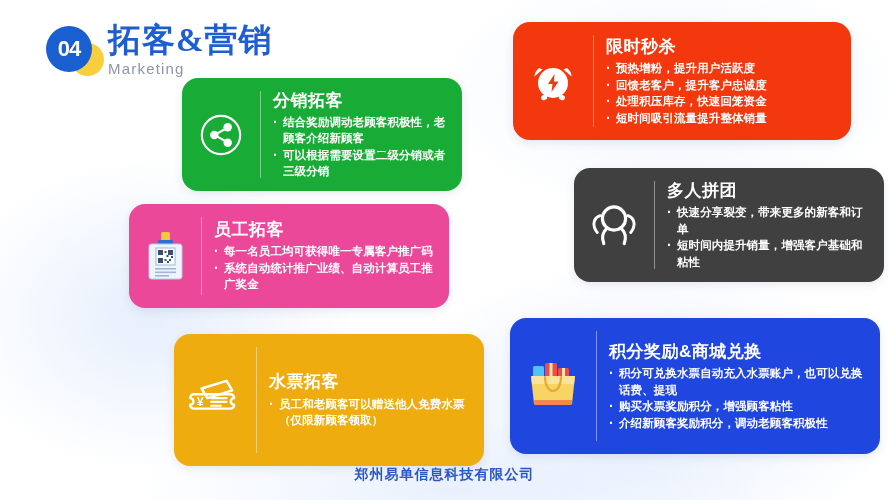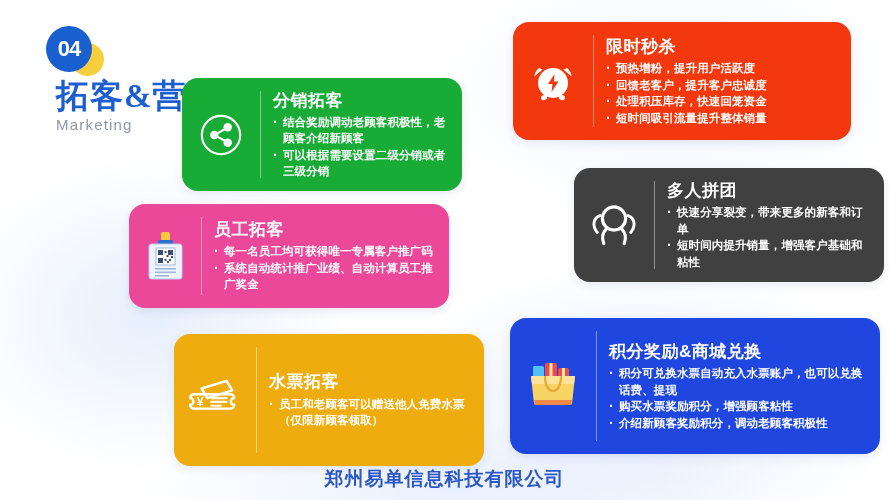--- a/index.html
+++ b/index.html
@@ -15,21 +15,21 @@
   .bg-wash-1{position:absolute;left:-60px;top:150px;width:420px;height:330px;
     background:radial-gradient(ellipse at center,rgba(226,236,252,.85) 0%,rgba(255,255,255,0) 68%);}
   .bg-wash-2{position:absolute;left:380px;top:260px;width:520px;height:300px;
     background:radial-gradient(ellipse at center,rgba(225,235,252,.9) 0%,rgba(255,255,255,0) 70%);}
   .bg-wash-3{position:absolute;left:430px;top:-40px;width:480px;height:260px;
     background:radial-gradient(ellipse at center,rgba(233,240,253,.7) 0%,rgba(255,255,255,0) 70%);}
   .bg-wash-4{position:absolute;left:140px;top:420px;width:620px;height:140px;
     background:radial-gradient(ellipse at center,rgba(228,237,253,.8) 0%,rgba(255,255,255,0) 72%);}
 
   
-  .header{position:absolute;left:46px;top:22px;display:flex;align-items:flex-start;flex-direction:column;}
+  .header{position:absolute;left:46px;top:22px;display:flex;align-items:flex-start;}
   .num-badge{position:relative;width:52px;height:52px;flex:0 0 auto;margin-top:4px;}
   .num-badge .dot-yellow{position:absolute;left:25px;top:17px;width:33px;height:33px;
     border-radius:50%;background:#f7ce3b;}
   .num-badge .dot-blue{position:absolute;left:0;top:0;width:46px;height:46px;border-radius:50%;
     background:#1a5fd0;display:flex;align-items:center;justify-content:center;
     color:#fff;font-size:22px;font-weight:bold;letter-spacing:-1px;}
   .titles{margin-left:10px;}
   .title-cn{font-size:33px;font-weight:bold;color:#1d5ed1;letter-spacing:1px;line-height:1.12;font-family:Liberation Serif, serif;}
   .title-en{font-size:15px;color:#8e95a8;letter-spacing:1.2px;margin-top:1px;}
 
@@ -41,37 +41,37 @@
     background:rgba(255,255,255,.42);}
   .card .text-col{flex:1 1 auto;padding-left:12px;padding-right:10px;color:#fff;}
   .card-title{font-size:17px;font-weight:bold;letter-spacing:.5px;line-height:1.25;margin-bottom:3px;}
   .bullets{list-style:none;margin:0;padding:0;}
   .bullets li{position:relative;padding-left:10px;font-size:11.5px;line-height:1.43;
     font-weight:bold;letter-spacing:.1px;}
   .bullets li::before{content:"·";position:absolute;left:0;top:-1px;font-size:14px;line-height:1.3;}
 
   
   #card-fenxiao{left:182px;top:78px;width:280px;height:113px;background:#18ac37;}
-  #card-miaosha{left:513px;top:22px;width:338px;height:118px;background:#f4380d;}
+  #card-miaosha{left:513px;top:22px;width:338px;height:118px;background:#f4380d;border-radius:17px;}
   #card-yuangong{left:129px;top:204px;width:320px;height:104px;background:#ec4899;}
   #card-pintuan{left:574px;top:168px;width:310px;height:114px;background:#404040;}
   #card-shuipiao{left:174px;top:334px;width:310px;height:132px;background:#eeac0e;}
   #card-jifen{left:510px;top:318px;width:370px;height:136px;background:#1f47e0;}
 
   
   .center-circle{position:absolute;left:459px;top:198px;width:92px;height:92px;}
   .center-circle svg{position:absolute;inset:0;}
   .cc-text{position:absolute;inset:0;display:flex;flex-direction:column;
     align-items:center;justify-content:center;color:#6b63d6;font-size:8.5px;
     font-weight:bold;line-height:1.45;letter-spacing:.4px;}
   .cc-dots{font-size:9px;letter-spacing:2px;color:#9a93de;margin-top:2px;}
 
   
   .footer{position:absolute;left:0;right:0;top:466px;text-align:center;
-    font-size:19px;font-weight:bold;color:#2a56c6;letter-spacing:1px;}
+    font-size:14px;font-weight:bold;color:#2a56c6;letter-spacing:1px;}
 </style>
 </head>
 <body>
 
 <div class="stage">
 
   <div class="bg-wash-1"></div>
   <div class="bg-wash-2"></div>
   <div class="bg-wash-3"></div>
   <div class="bg-wash-4"></div>

